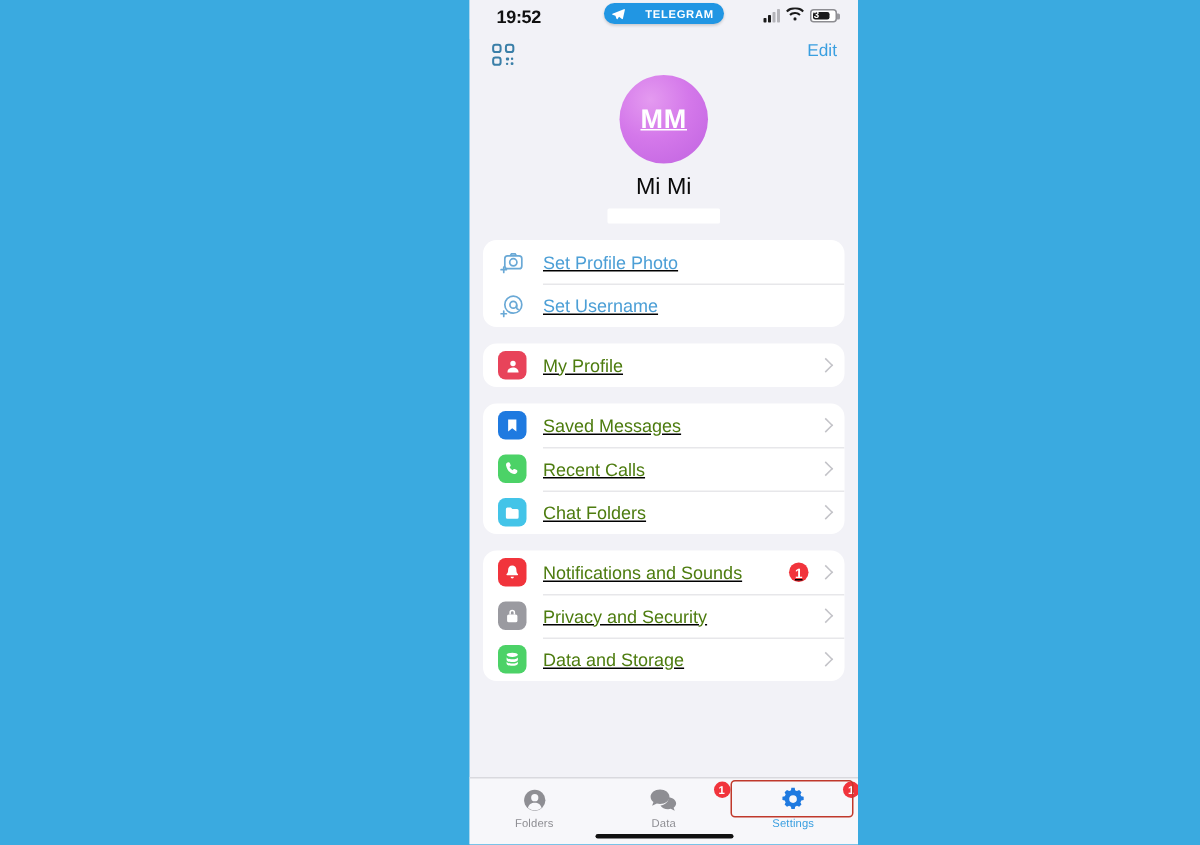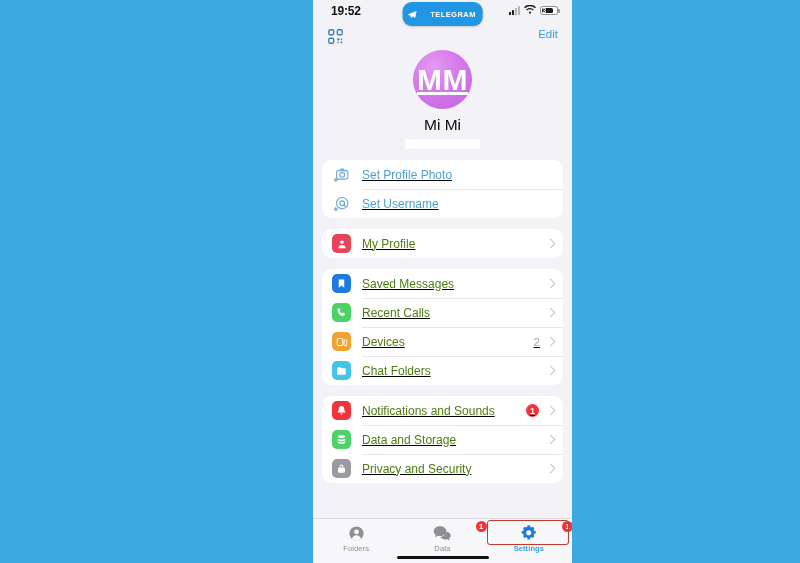--- a/index.html
+++ b/index.html
@@ -17,21 +17,21 @@
   
   #statusbar{
     position:relative;height:26px;background:#f2f2f7;
   }
   #status-time{
     position:absolute;left:18px;top:4px;font-size:12px;font-weight:bold;color:#111;
     letter-spacing:-0.2px;
   }
   #tg-pill{
     position:absolute;left:50%;top:2px;transform:translateX(-50%);
-    background:#2196e3;border-radius:9px;height:24px;
+    background:#2196e3;border-radius:9px;height:14px;
     display:flex;align-items:center;gap:14px;padding:0 7px 0 5px;
     box-shadow:0 1px 2px rgba(0,0,0,.18);
   }
   #tg-pill .plane{width:9px;height:9px;display:block;}
   #tg-pill .ptxt{color:#fff;font-size:7.5px;font-weight:bold;letter-spacing:.45px;}
   #status-right{
     position:absolute;right:14px;top:5px;display:flex;align-items:center;gap:4px;
   }
   .sig{display:flex;align-items:flex-end;gap:1px;height:9px;}
   .sig i{display:block;width:2px;background:#1b1b1b;border-radius:.5px;}
@@ -58,21 +58,21 @@
   #qr-btn{position:absolute;left:14px;top:2px;width:17px;height:17px;}
   #edit-btn{
     position:absolute;right:14px;top:2px;font-size:11.5px;color:#3a9fe0;
   }
   
   #profile{text-align:center;padding-top:2px;}
   #avatar{
     width:59px;height:59px;border-radius:50%;margin:0 auto;
     background:radial-gradient(circle at 35% 28%, #e49af0 0%, #d478ea 45%, #c063e0 100%);
     display:flex;align-items:center;justify-content:center;
-    color:#fff;font-size:30px;font-weight:bold;letter-spacing:.5px;text-decoration:underline;
+    color:#fff;font-size:18px;font-weight:bold;letter-spacing:.5px;text-decoration:underline;
   }
   #username{font-size:15.5px;font-weight:normal;color:#0a0a0a;margin-top:7px;}
   #phone-redacted{
     width:75px;height:10px;background:#ffffff;margin:5px auto 0;border-radius:1px;
   }
   
   .group{
     margin:11px 9px 0;background:#fff;border-radius:9px;overflow:hidden;text-decoration:underline;
   }
   .row{
@@ -99,21 +99,21 @@
   }
   
   #tabbar{
     position:absolute;left:0;bottom:0;width:259px;height:44px;
     background:rgba(247,247,250,.96);border-top:1px solid #d9d9de;
     display:flex;align-items:flex-start;
   }
   .tab{flex:1;text-align:center;padding-top:4px;position:relative;}
   .tab .tico{height:20px;display:flex;align-items:center;justify-content:center;position:relative;}
   .tab .tlabel{font-size:7.5px;color:#8e8e93;margin-top:1px;letter-spacing:.1px;}
-  .tab.active .tlabel{color:#3a9fe0;font-weight:bold;}
+  .tab.active .tlabel{color:#3a9fe0;}
   .tbadge{
     position:absolute;width:11px;height:11px;border-radius:50%;background:#f1343c;
     color:#fff;font-size:7.5px;font-weight:bold;display:flex;align-items:center;justify-content:center;
     top:-2px;right:-1px;
   }
   #tab-highlight{
     position:absolute;border:1.6px solid #c0392b;border-radius:3px;
     left:1px;right:3px;top:1px;bottom:8px;pointer-events:none;
   }
   #home-indicator{
@@ -236,33 +236,20 @@
           <svg width="11" height="11" viewBox="0 0 24 24" fill="#fff">
             <path d="M6.6 2.5c1 0 1.6.5 2 1.5l1 2.4c.4 1 .2 1.7-.6 2.3l-1 .8c.9 2 2.5 3.6 4.5 4.5l.8-1c.6-.8 1.3-1 2.3-.6l2.4 1c1 .4 1.5 1 1.5 2 0 3-2.4 4.6-5 4.1C9 18.8 5.2 15 3.1 7.5 2.4 4.9 4 2.5 6.6 2.5z"></path>
           </svg>
         </span>
       </span>
       <span class="label">Recent Calls</span>
       <span class="chev"></span>
     </div>
     <div class="row">
       <span class="ico">
-        <span class="sqico" style="background:#f0a32e">
-          <svg width="12" height="12" viewBox="0 0 24 24" fill="none" stroke="#fff" stroke-width="2">
-            <rect x="2.5" y="5" width="11" height="14" rx="1.6"></rect>
-            <rect x="16" y="8" width="5.5" height="11" rx="1.4"></rect>
-          </svg>
-        </span>
-      </span>
-      <span class="label">Devices</span>
-      <span class="val">2</span>
-      <span class="chev"></span>
-    </div>
-    <div class="row">
-      <span class="ico">
         <span class="sqico" style="background:#43c4e8">
           <svg width="12" height="12" viewBox="0 0 24 24" fill="#fff">
             <path d="M2.5 6.5a2 2 0 0 1 2-2h4.6l2 2.2h6.4a2 2 0 0 1 2 2v8.8a2 2 0 0 1-2 2h-13a2 2 0 0 1-2-2z"></path>
           </svg>
         </span>
       </span>
       <span class="label">Chat Folders</span>
       <span class="chev"></span>
     </div>
   </div>
@@ -276,41 +263,41 @@
             <path d="M9.6 18.6h4.8a2.4 2.4 0 0 1-4.8 0z"></path>
           </svg>
         </span>
       </span>
       <span class="label">Notifications and Sounds</span>
       <span class="badge-dot">1</span>
       <span class="chev"></span>
     </div>
     <div class="row">
       <span class="ico">
+        <span class="sqico" style="background:#9a9aa0">
+          <svg width="11" height="11" viewBox="0 0 24 24" fill="#fff">
+            <rect x="4.5" y="10" width="15" height="11.5" rx="2.4"></rect>
+            <path d="M7.8 10V7.6a4.2 4.2 0 0 1 8.4 0V10h-2.2V7.6a2 2 0 0 0-4 0V10z"></path>
+          </svg>
+        </span>
+      </span>
+      <span class="label">Privacy and Security</span>
+      <span class="chev"></span>
+    </div>
+    <div class="row">
+      <span class="ico">
         <span class="sqico" style="background:#4cd267">
           <svg width="11" height="11" viewBox="0 0 24 24" fill="#fff">
             <ellipse cx="12" cy="5.6" rx="8.2" ry="3.1"></ellipse>
             <path d="M3.8 9v4c0 1.7 3.7 3.1 8.2 3.1s8.2-1.4 8.2-3.1V9c0 1.7-3.7 3.1-8.2 3.1S3.8 10.7 3.8 9z"></path>
             <path d="M3.8 15.2v3.2c0 1.7 3.7 3.1 8.2 3.1s8.2-1.4 8.2-3.1v-3.2c0 1.7-3.7 3.1-8.2 3.1s-8.2-1.4-8.2-3.1z"></path>
           </svg>
         </span>
       </span>
       <span class="label">Data and Storage</span>
-      <span class="chev"></span>
-    </div>
-    <div class="row">
-      <span class="ico">
-        <span class="sqico" style="background:#9a9aa0">
-          <svg width="11" height="11" viewBox="0 0 24 24" fill="#fff">
-            <rect x="4.5" y="10" width="15" height="11.5" rx="2.4"></rect>
-            <path d="M7.8 10V7.6a4.2 4.2 0 0 1 8.4 0V10h-2.2V7.6a2 2 0 0 0-4 0V10z"></path>
-          </svg>
-        </span>
-      </span>
-      <span class="label">Privacy and Security</span>
       <span class="chev"></span>
     </div>
   </div>
 
   <div id="tabbar">
     <div class="tab">
       <div class="tico">
         <svg width="17" height="17" viewBox="0 0 24 24" fill="#8e8e93">
           <circle cx="12" cy="12" r="10"></circle>
           <circle cx="12" cy="9.6" r="3.4" fill="#f7f7fa"></circle>

